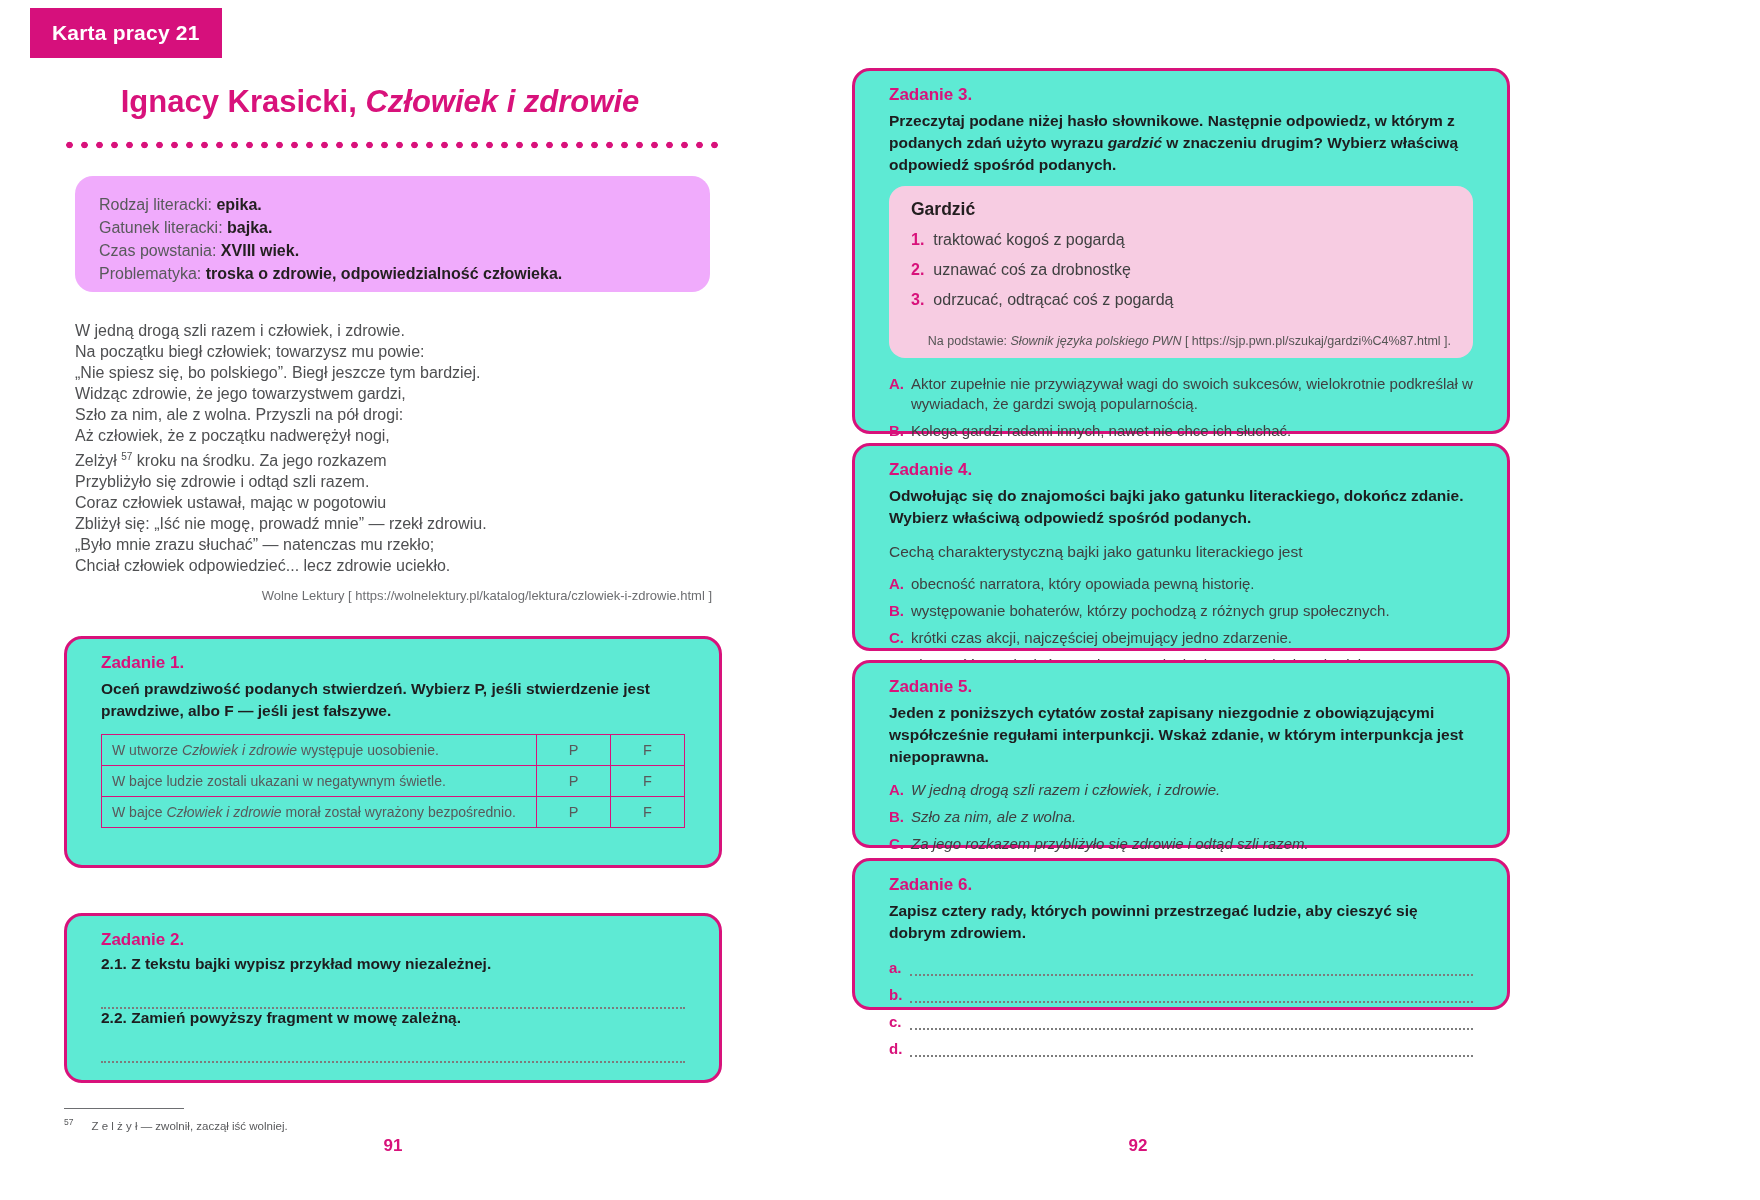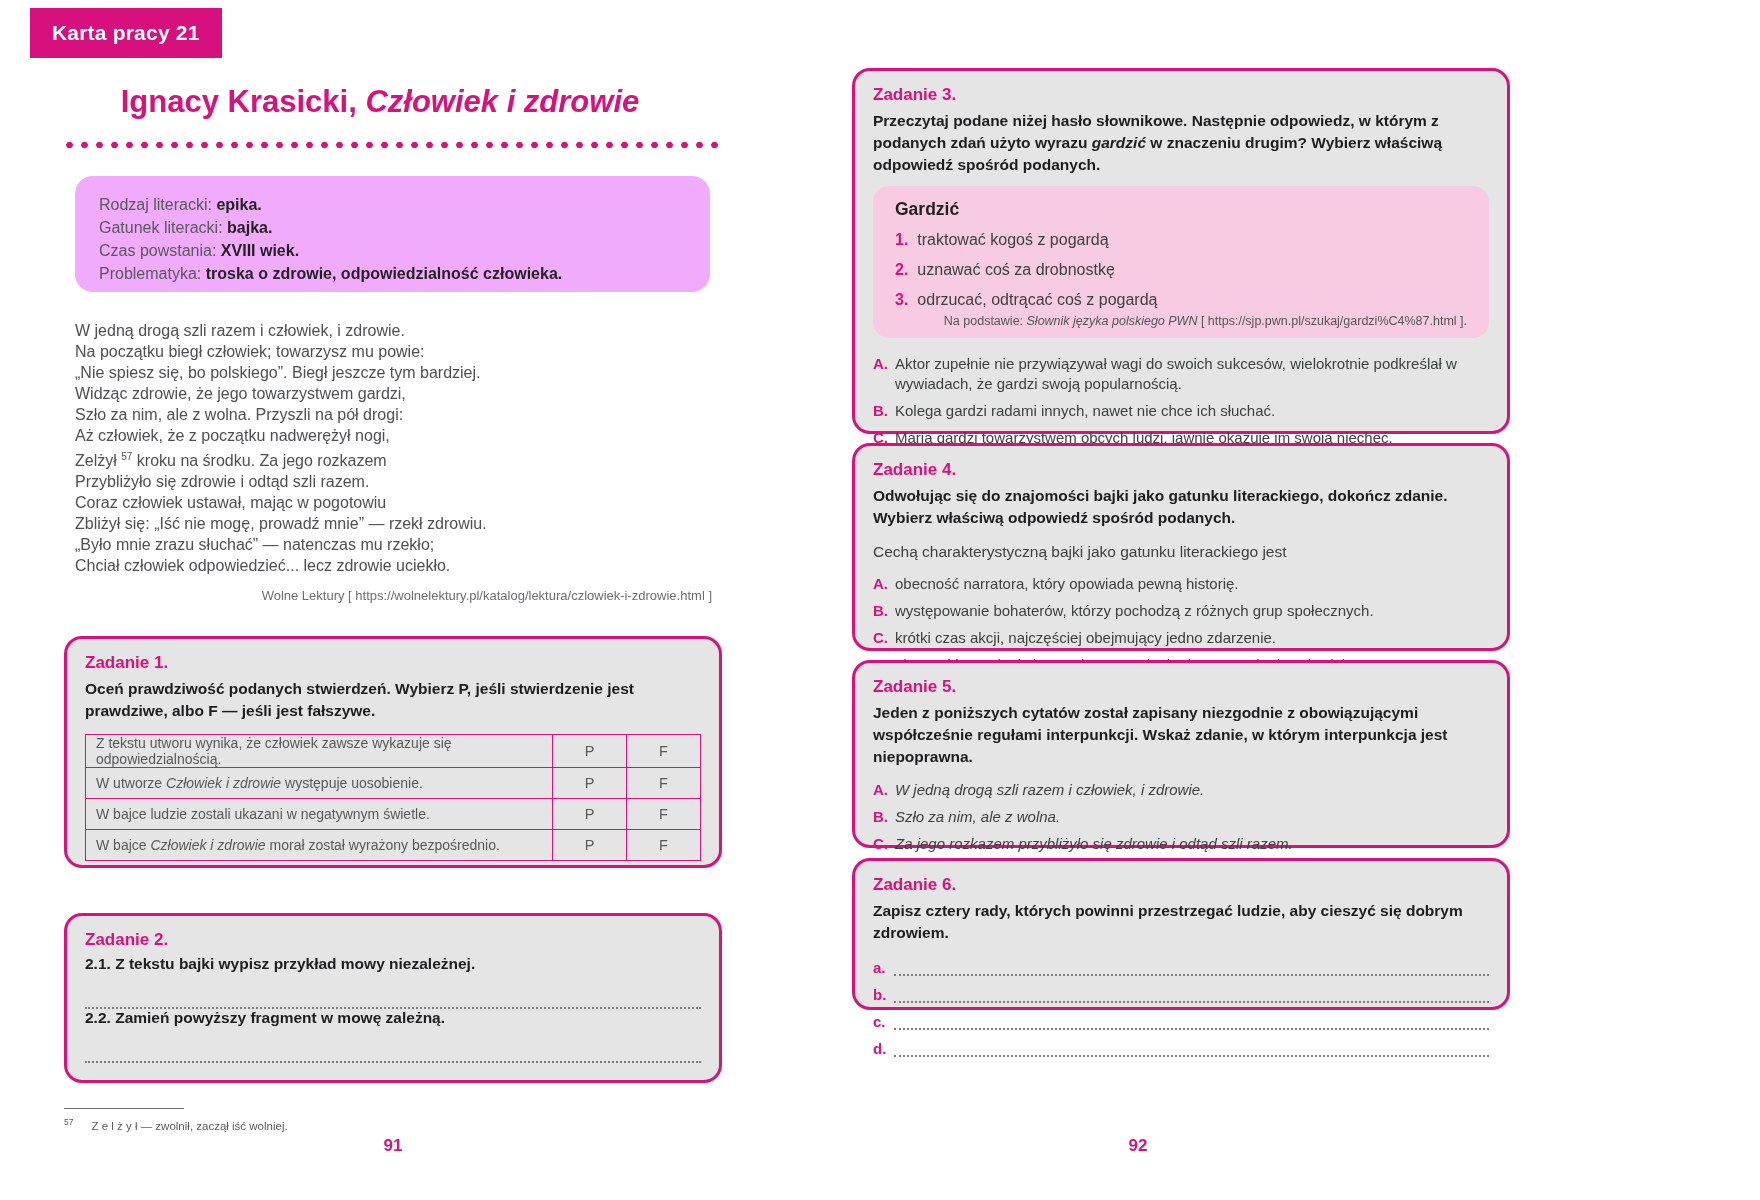--- a/index.html
+++ b/index.html
@@ -24,22 +24,22 @@
             font-size:16px;line-height:23px;color:#58595b;}
   .meta-value{font-weight:bold;color:#231f20;}
 
   
   .poem{position:absolute;left:75px;top:320px;font-size:16px;line-height:21px;color:#4e4f51;}
   .poem sup{font-size:10px;color:#4e4f51;}
   .poem-source{position:absolute;left:75px;top:588px;width:637px;text-align:right;
                font-size:13px;color:#6d6e71;}
 
   
-  .task-box{position:absolute;background:#e5e5e5;border:3px solid #d8127b;border-radius:18px;
-            box-sizing:border-box;padding:12px 18px;}
+  .task-box{position:absolute;background:#5eead4;border:3px solid #d8127b;border-radius:18px;
+            box-sizing:border-box;padding:12px 34px;}
   .task-title{color:#d8127b;font-weight:bold;font-size:17px;margin:2px 0 5px 0;}
   .task-intro{font-weight:bold;font-size:15.5px;line-height:22px;color:#1d1d1f;}
   .task-stem{font-size:15.5px;line-height:21px;color:#3f4041;margin-top:12px;}
 
   
   .tf-table{width:100%;border-collapse:collapse;margin-top:12px;}
   .tf-table td{border:1.5px solid #d8127b;height:30px;font-size:14px;color:#58595b;
                padding:0 0 0 10px;}
   .tf-table td.pf{width:73px;text-align:center;padding:0;font-size:14.5px;}
   .stmt-italic{font-style:italic;}
@@ -51,21 +51,21 @@
   
   .opt{display:flex;gap:7px;font-size:15px;line-height:20px;margin-top:7px;color:#3f4041;}
   .opt-letter{color:#d8127b;font-weight:bold;flex:0 0 auto;}
   .opt-italic .opt-text{font-style:italic;}
 
   
   .dict-box{background:#f7cce2;border-radius:16px;padding:13px 22px 10px 22px;margin:10px 0 16px 0;}
   .dict-head{font-weight:bold;font-size:17.5px;color:#231f20;}
   .sense{display:flex;gap:9px;font-size:16px;line-height:20px;margin-top:10px;color:#3f4041;}
   .sense-num{font-weight:bold;color:#d8127b;}
-  .dict-source{text-align:right;font-size:12.5px;color:#555;margin-top:4px;}
+  .dict-source{text-align:right;font-size:12.5px;color:#555;margin-top:24px;}
   .src-italic{font-style:italic;}
 
   
   .ans-row{display:flex;gap:8px;margin-top:9px;align-items:flex-end;}
   .ans-label{color:#d8127b;font-weight:bold;font-size:15px;line-height:16px;}
   .ans-dotted{flex:1;border-bottom:2.2px dotted #7c7c7c;height:16px;}
 
   
   .foot-rule{position:absolute;left:64px;top:1108px;width:120px;border-top:1.5px solid #6d6e71;}
   .footnote{position:absolute;left:64px;top:1117px;font-size:11.5px;color:#58595b;}
@@ -107,25 +107,20 @@
     <div>„Było mnie zrazu słuchać” — natenczas mu rzekło;</div>
     <div>Chciał człowiek odpowiedzieć... lecz zdrowie uciekło.</div>
   </div>
   <div class="poem-source">Wolne Lektury [ https://wolnelektury.pl/katalog/lektura/czlowiek-i-zdrowie.html ]</div>
 
   <div class="task-box" style="left:64px;top:636px;width:658px;height:232px;">
     <div class="task-title">Zadanie 1.</div>
     <div class="task-intro">Oceń prawdziwość podanych stwierdzeń. Wybierz P, jeśli stwierdzenie jest prawdziwe, albo F — jeśli jest fałszywe.</div>
     <table class="tf-table">
       <tbody>
-          <tr>
-        <td><span>Z tekstu utworu wynika, że człowiek zawsze wykazuje się odpowiedzialnością.</span><span class="stmt-italic"></span><span></span></td>
-        <td class="pf">P</td>
-        <td class="pf">F</td>
-      </tr>
       <tr>
         <td><span>W utworze </span><span class="stmt-italic">Człowiek i zdrowie</span><span> występuje uosobienie.</span></td>
         <td class="pf">P</td>
         <td class="pf">F</td>
       </tr>
       <tr>
         <td><span>W bajce ludzie zostali ukazani w negatywnym świetle.</span><span class="stmt-italic"></span><span></span></td>
         <td class="pf">P</td>
         <td class="pf">F</td>
       </tr>

